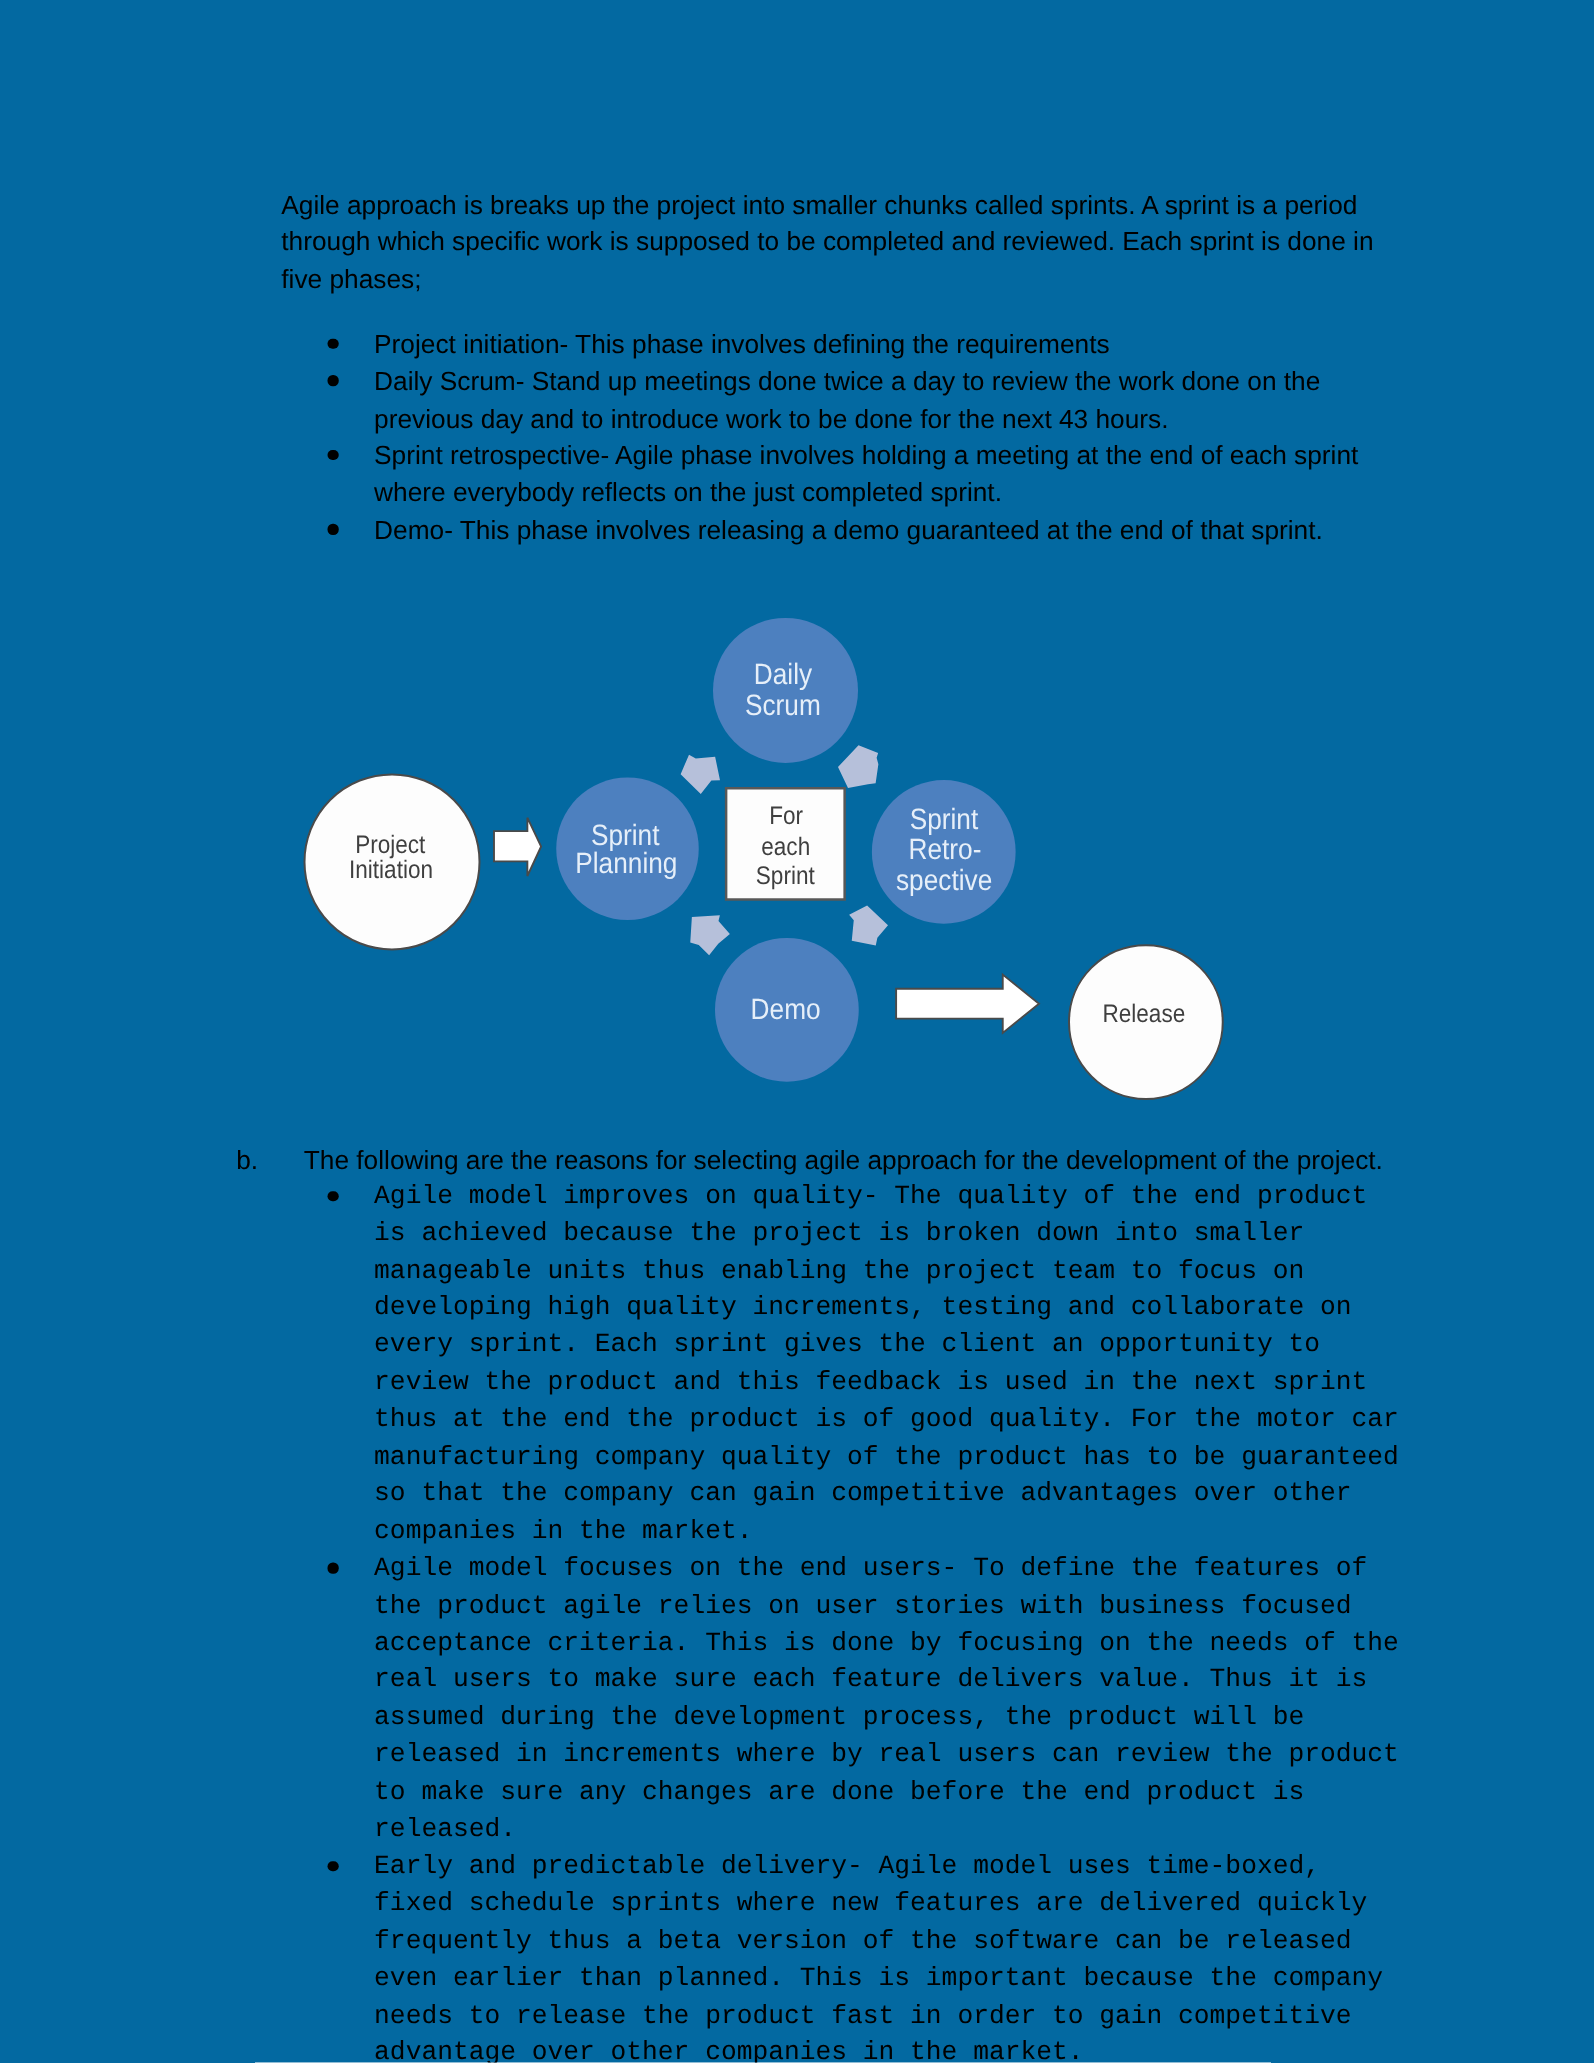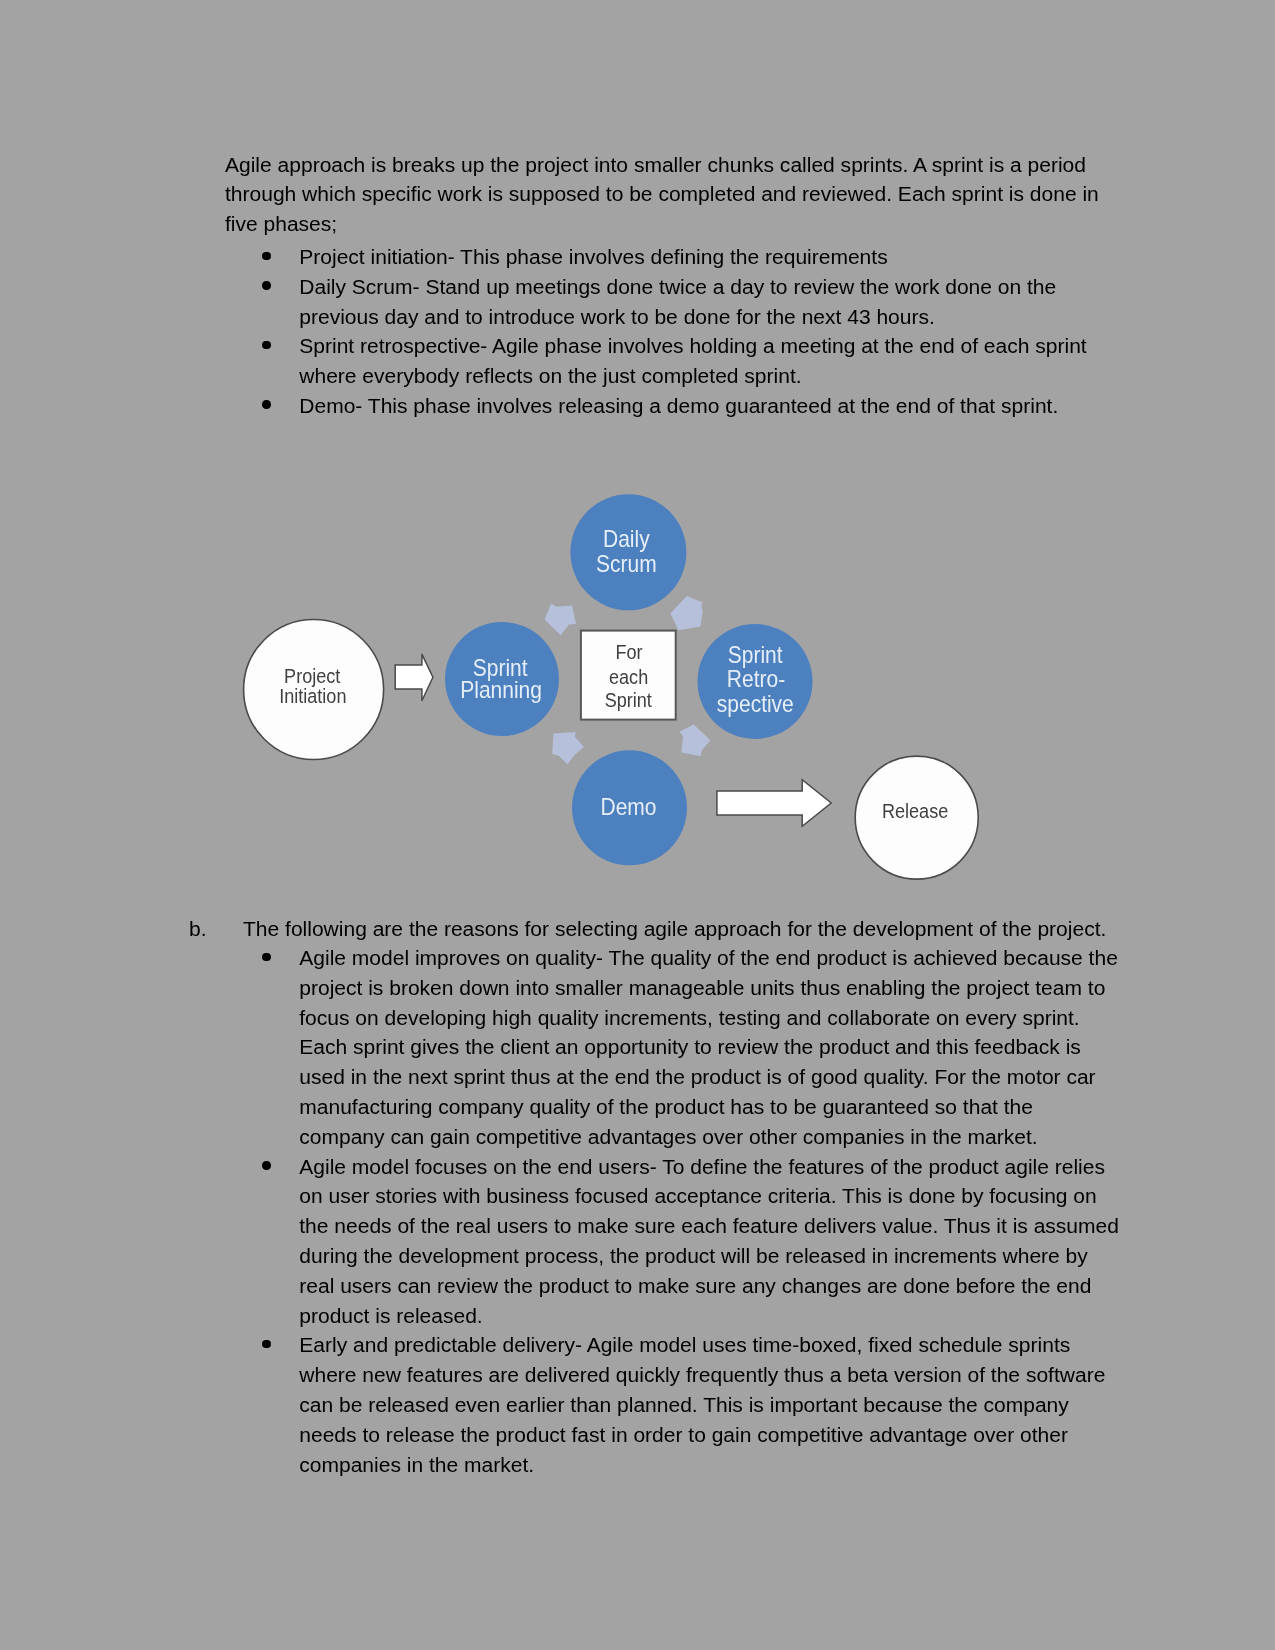--- a/index.html
+++ b/index.html
@@ -5,21 +5,21 @@
 <style>
   html, body { margin:0; padding:0; background:#ffffff; }
   body {
     width:1275px; height:1650px;
     font-family:"Liberation Sans", sans-serif;
     color:#000000;
     overflow:hidden;
     position:relative;
     -webkit-font-smoothing:antialiased;
   }
-  .page { position:absolute; left:0; top:0; width:1275px; height:1650px; background:#a3a3a3; }
+  .page { position:absolute; left:0; top:0; width:1275px; height:1650px; background:#0369a1; }
 
   .body-text {
     position:absolute;
     margin:0; padding:0;
     font-size:21.02px;
     line-height:29.8px;
     color:#000000;
     text-align:left;
   }
   #intro { left:225px; top:149.7px; width:880px; }
@@ -28,32 +28,32 @@
   .bitem { position:relative; }
   .bullet {
     position:absolute;
     width:8.5px; height:8.5px;
     border-radius:50%;
     background:#000000;
   }
   .btext { display:block; }
 
   
-  #phase-list { left:262.2px; top:242px; width:862px; }
+  #phase-list { left:262.2px; top:261px; width:862px; }
   #phase-list .bitem { padding-left:37.1px; }
   #phase-list .bullet { left:0px; top:9.5px; }
 
   
   #sec-b { left:189px; top:913.8px; width:920px; }
   #sec-b .marker { position:absolute; left:0; top:0; }
   #sec-b .sbtext { display:block; margin-left:54px; }
 
   
   #reason-list { left:262.2px; top:943px; width:860px; }
-  #reason-list .bitem { padding-left:37.1px; }
+  #reason-list .bitem { padding-left:37.1px;font-family:Liberation Mono, monospace; }
   #reason-list .bullet { left:0px; top:9.5px; }
 
   #diagram { position:absolute; left:0px; top:470px; width:1060px; height:430px; }
   #diagram-svg { display:block; filter:blur(0.55px); }
   .dlabel-dark {
     font-family:"Liberation Sans", sans-serif;
     font-size:20.3px; fill:var(--label-text, #3f3f3f); text-anchor:middle;
   }
   .dlabel-light {
     font-family:"Liberation Sans", sans-serif;

